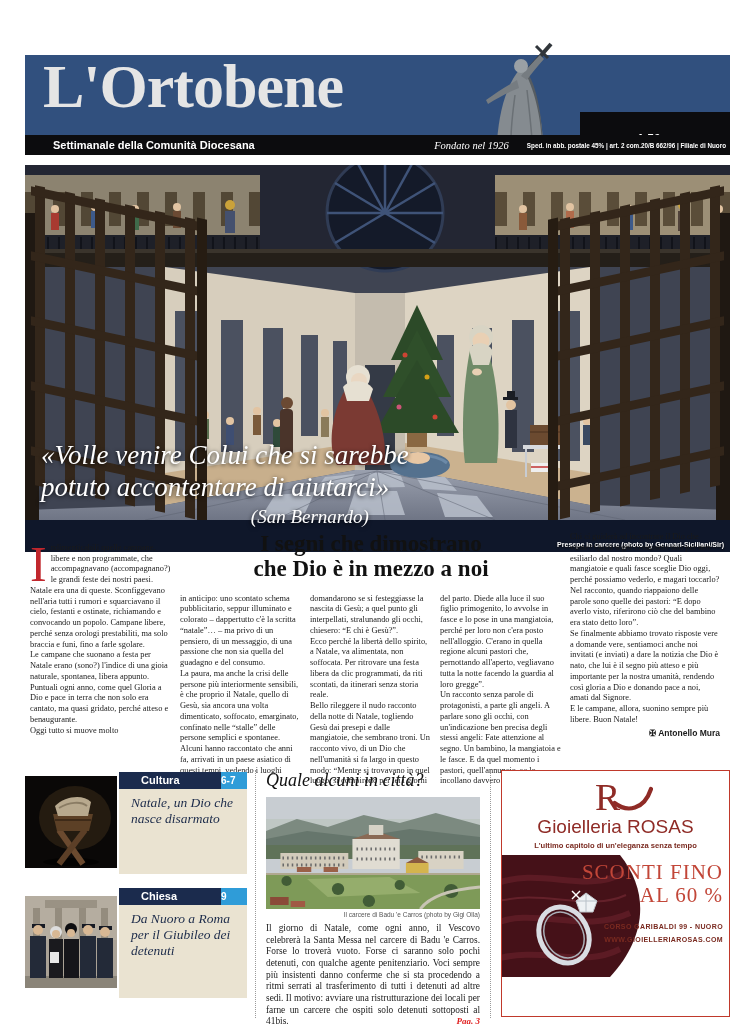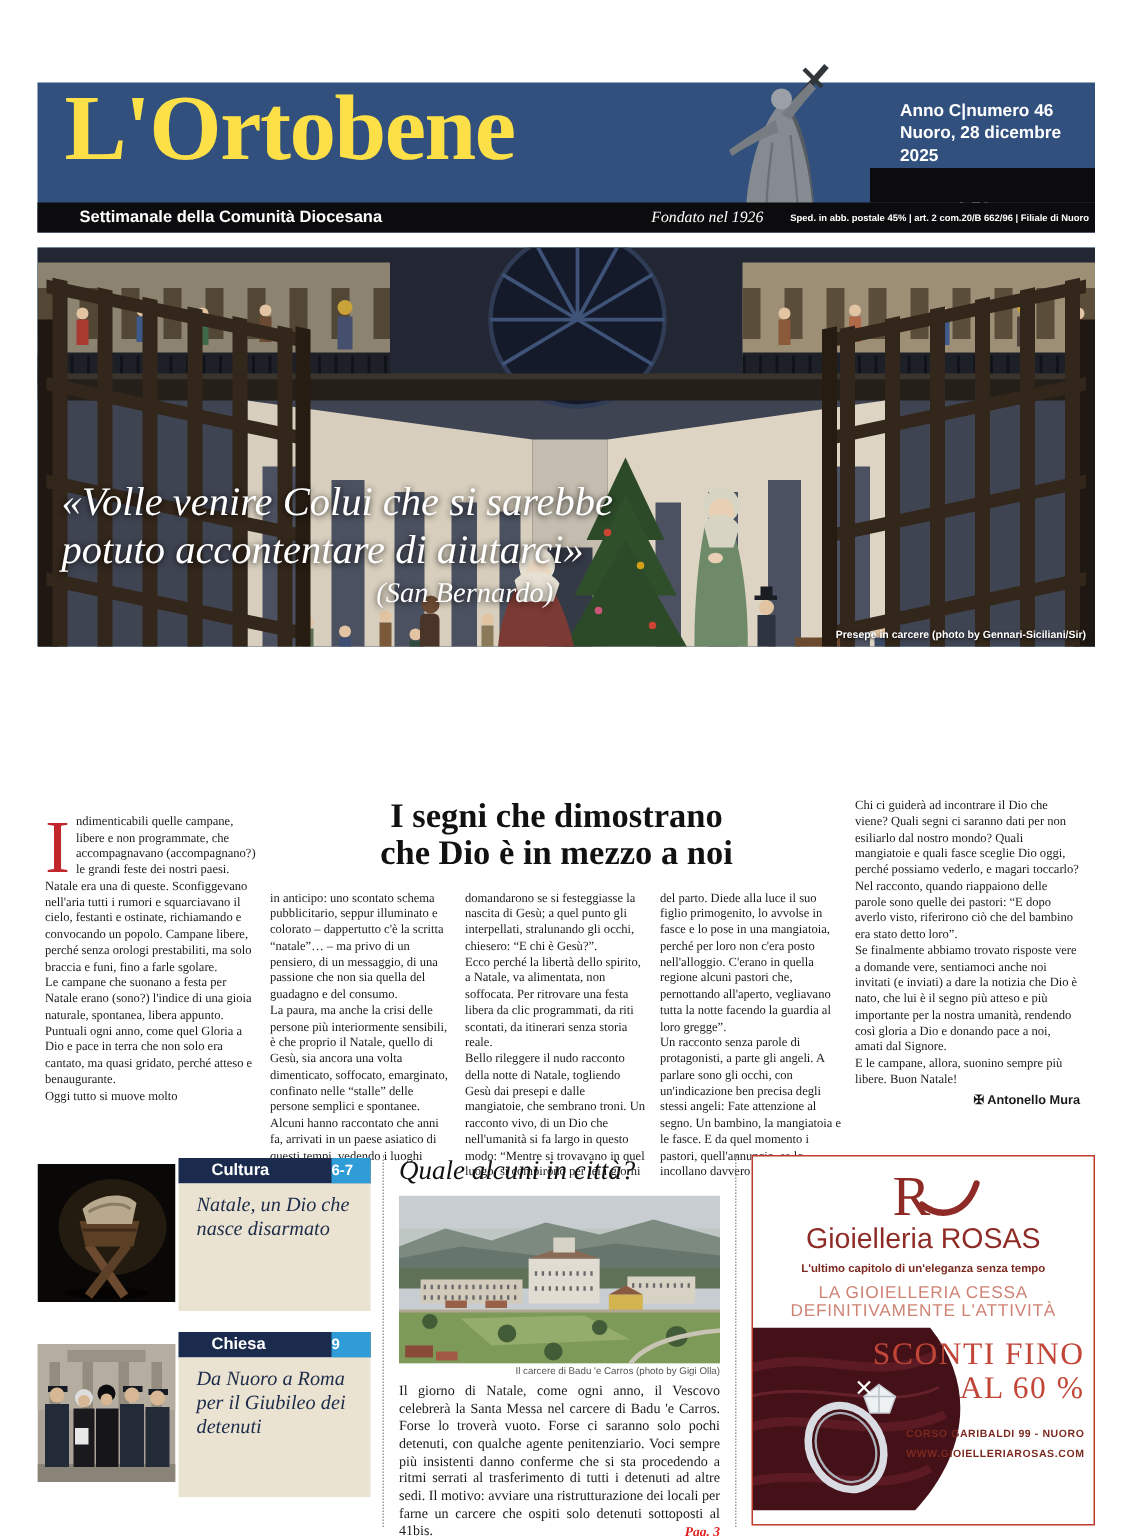--- a/index.html
+++ b/index.html
@@ -1,37 +1,37 @@
 <!DOCTYPE html>
 <html><head>
 <meta charset="utf-8">
 <style>
   html,body{margin:0;padding:0;background:#fff;}
   .page{position:relative;width:755px;height:1024px;background:#fff;overflow:hidden;
         font-family:"Liberation Serif",serif;color:#1a1a1a;}
 
   
   .masthead{position:absolute;top:55px;left:25px;width:705px;height:100px;background:#31507e;}
-  .m-title{position:absolute;left:18px;top:-4px;font-size:62px;font-weight:bold;color:#fde047;
+  .m-title{position:absolute;left:18px;top:-4px;font-size:62px;font-weight:bold;color:#e5e5e5;
            letter-spacing:-1px;font-family:"Liberation Serif",serif;}
   .m-statue{position:absolute;left:432px;top:-18px;width:130px;height:116px;}
   .m-issue{position:absolute;left:575px;top:12px;color:#fff;font-family:"Liberation Sans",sans-serif;
            font-weight:bold;font-size:11.5px;line-height:15px;}
   .m-chip{position:absolute;right:0;top:57px;width:150px;height:23px;background:#0c0c0e;}
   .m-chip span{display:block;padding:20px 0 0 28px;color:#fff;font-family:"Liberation Sans",sans-serif;
            font-weight:bold;font-size:12px;}
   .m-bar{position:absolute;left:0;right:0;bottom:0;height:20px;background:#0c0c0e;display:flex;
          align-items:center;color:#fff;}
   .m-sub{font-family:"Liberation Sans",sans-serif;font-weight:bold;font-size:11px;padding-left:28px;}
   .m-founded{font-style:italic;font-size:10.5px;margin-left:auto;}
   .m-postal{font-family:"Liberation Sans",sans-serif;font-size:6.3px;font-weight:bold;
             padding:0 4px 0 18px;}
 
   
-  .hero{position:absolute;top:165px;left:25px;width:705px;height:266px;background:#0c4a6e;overflow:hidden;}
+  .hero{position:absolute;top:165px;left:25px;width:705px;height:387px;background:#0f172a;overflow:hidden;}
   .hero-quote{position:absolute;left:16px;bottom:24px;color:#fff;font-style:italic;
               text-shadow:0 1px 4px rgba(0,0,0,.85);line-height:1.18;}
   .hq1,.hq2{font-size:27px;}
   .hq3{font-size:19px;text-align:center;padding-left:170px;margin-top:2px;}
   .hero-cap{position:absolute;right:6px;bottom:4px;color:#fff;font-family:"Liberation Sans",sans-serif;
             font-size:7px;font-weight:bold;text-shadow:0 1px 2px rgba(0,0,0,.9);}
 
   
   .article{position:absolute;top:532px;left:30px;width:695px;display:flex;gap:8px;}
   .acol{font-size:8.4px;line-height:1.28;white-space:pre-line;}
@@ -103,24 +103,20 @@
       <path d="M66,36 L94,4" stroke="#31363b" stroke-width="4" fill="none"></path>
       <path d="M79,6 L91,18" stroke="#31363b" stroke-width="3" fill="none"></path>
       <path d="M62,30 C50,45 42,70 40,102 L86,102 C84,68 76,45 70,32 Z" fill="#858b90"></path>
       <path d="M68,32 C76,48 83,70 85,102 L86,102 C84,66 78,44 70,32 Z" fill="#565c61"></path>
       <path d="M64,36 C70,28 76,22 83,15 L87,19 C80,27 74,34 70,40 Z" fill="#767c81"></path>
       <path d="M60,40 C50,46 40,52 29,60 L31,64 C42,57 52,52 62,48 Z" fill="#767c81"></path>
       <circle cx="64" cy="26" r="7" fill="#9aa0a5"></circle>
       <path d="M58,55 C56,70 54,86 54,100 M70,50 C72,68 74,85 75,100" stroke="#6a7075" stroke-width="1.5" fill="none"></path>
     </svg>
 
-    <div class="m-issue">
-      <div>Anno C|numero 46</div>
-      <div>Nuoro, 28 dicembre 2025</div>
-    </div>
     <div class="m-chip">
       <span>euro 1,50</span>
     </div>
 
     <div class="m-bar">
       <span class="m-sub">Settimanale della Comunità Diocesana</span>
       <span class="m-founded">Fondato nel 1926</span>
       <span class="m-postal">Sped. in abb. postale 45% | art. 2 com.20/B 662/96 | Filiale di Nuoro</span>
     </div>
   </div>
@@ -464,24 +460,20 @@
     </div>
 
     <div class="bcol-right">
       <div class="ad">
         <svg class="ad-logo" viewBox="0 0 120 60">
           <text x="30" y="50" font-family="Liberation Serif, serif" font-size="54" fill="#8f2b26">R</text>
           <path d="M58,40 C76,54 100,50 110,20" stroke="#8f2b26" stroke-width="6" fill="none" stroke-linecap="round"></path>
         </svg>
         <div class="ad-brand">Gioielleria ROSAS</div>
         <div class="ad-tag">L'ultimo capitolo di un'eleganza senza tempo</div>
-        <div class="ad-ann">
-          <div>LA GIOIELLERIA CESSA</div>
-          <div>DEFINITIVAMENTE L'ATTIVITÀ</div>
-        </div>
         <div class="ad-promo">
           <svg width="150" height="122" viewBox="0 0 150 122">
             <path d="M0,0 L118,0 C150,40 142,85 108,122 L0,122 Z" fill="#451118"></path>
             <path d="M-10,30 C40,10 80,40 122,18" stroke="#5e1d26" stroke-width="6" fill="none" opacity="0.9"></path>
             <path d="M-10,70 C30,50 80,80 128,58" stroke="#5e1d26" stroke-width="6" fill="none" opacity="0.9"></path>
             <path d="M-10,105 C40,90 80,114 118,94" stroke="#5e1d26" stroke-width="6" fill="none" opacity="0.9"></path>
             <path d="M-10,48 C40,32 85,58 124,40" stroke="#6b2530" stroke-width="2" fill="none" opacity="0.8"></path>
             <ellipse cx="62" cy="80" rx="24" ry="29" transform="rotate(-28 62 80)" stroke="#d9dde3" stroke-width="5" fill="none"></ellipse>
             <ellipse cx="62" cy="80" rx="19" ry="24" transform="rotate(-28 62 80)" stroke="#aab0b8" stroke-width="1.5" fill="none"></ellipse>
             <polygon points="84,38 95,46 91,57 78,57 74,46" fill="#eef1f4" stroke="#c2c8ce" stroke-width="1"></polygon>

